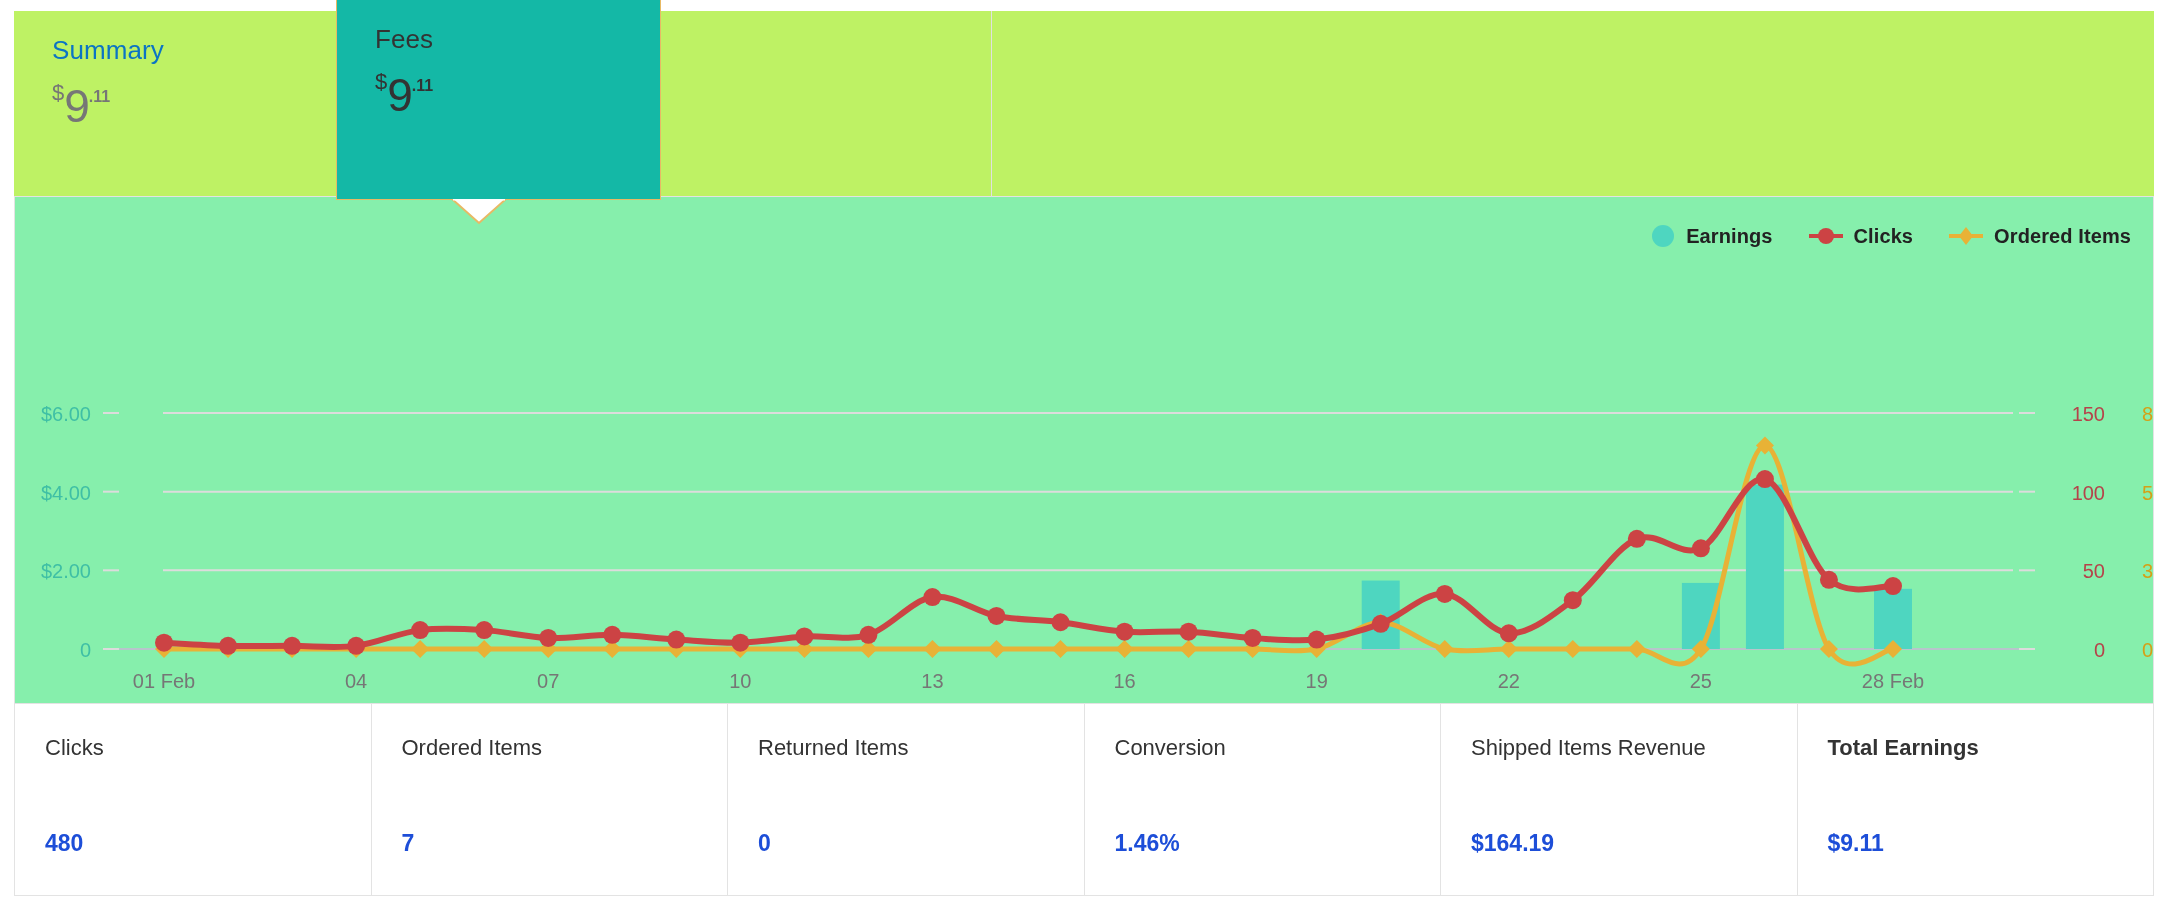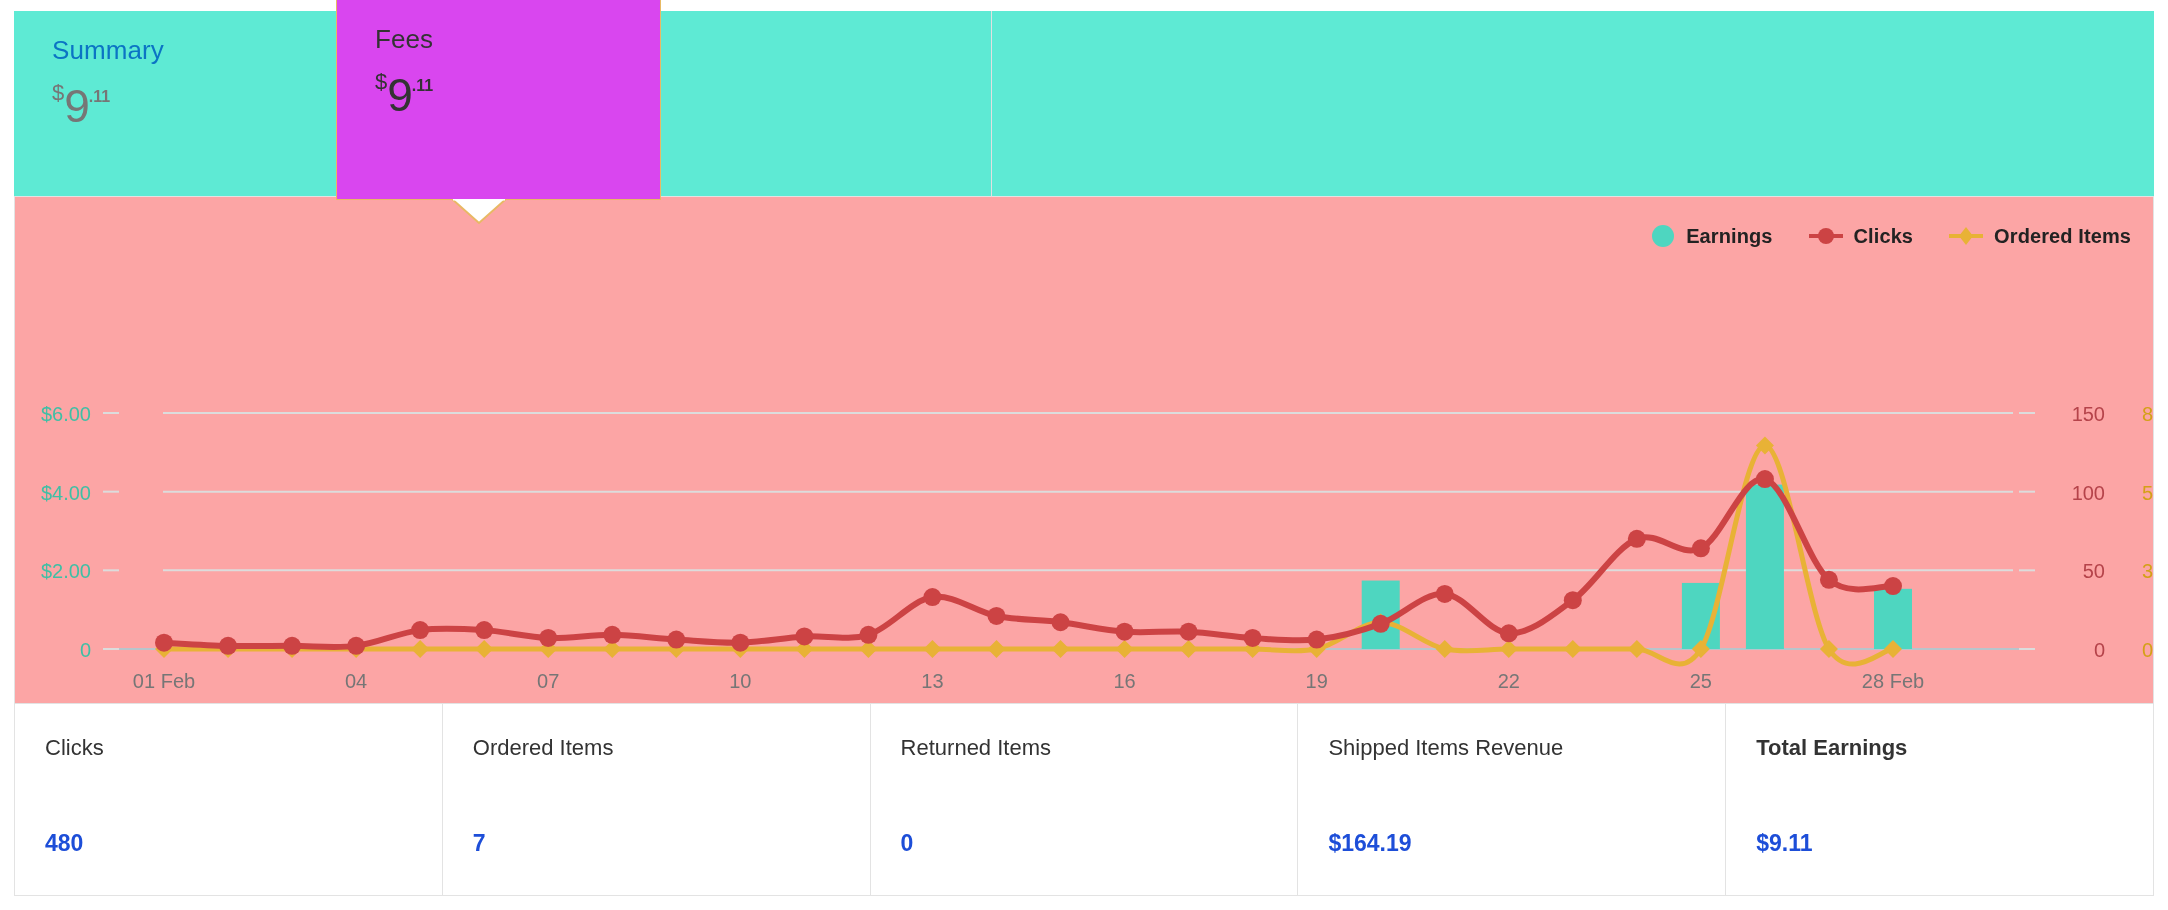--- a/index.html
+++ b/index.html
@@ -9,21 +9,21 @@
     background:#ffffff;
     font-family:"Liberation Sans", sans-serif;
     -webkit-font-smoothing:antialiased;
     overflow:hidden;
   }
   .page{position:relative;width:2168px;height:910px;box-sizing:border-box;}
 
   
   .tabstrip{
     position:absolute;left:14px;top:11px;right:14px;height:186px;
-    background:#5eead4;
+    background:#bef264;
     border-bottom:1px solid #e3e3e3;
     box-sizing:border-box;
   }
   .tab{
     position:absolute;top:0;height:186px;box-sizing:border-box;
     padding:24px 0 0 38px;
   }
   .tab .tab-title{
     font-size:26px;line-height:30px;color:#0b74c4;font-weight:400;
     letter-spacing:.1px;
@@ -37,36 +37,36 @@
 
   .tab-summary{left:0;width:322px;}
   .tab-bounties{left:660px;width:310px;}
   .tab-divider{
     position:absolute;top:0;left:977px;width:1px;height:186px;background:#e0e0e0;
   }
 
   
   .tab-selected{
     position:absolute;left:336px;top:0px;width:325px;height:200px;
-    background:#d946ef;
+    background:#14b8a6;
     border:1px solid #e8b964;
     border-top:none;
     box-sizing:border-box;
     z-index:5;
   }
   .tab-selected .tab-title{color:#333333;}
   .tab-selected .tab-amount{color:#333333;}
   .pointer{
     position:absolute;left:452px;top:199px;width:54px;height:26px;z-index:6;
   }
 
   
   .chartwrap{
     position:absolute;left:14px;top:197px;right:14px;height:507px;
-    background:#fca5a5;
+    background:#86efac;
     border-left:1px solid #e3e3e3;
     border-right:1px solid #e3e3e3;
     border-bottom:1px solid #e3e3e3;
     box-sizing:border-box;
   }
   .legend{
     position:absolute;right:22px;top:27px;display:flex;align-items:center;gap:36px;
   }
   .legend-item{display:flex;align-items:center;gap:11px;}
   .legend-item .lbl{font-size:20px;font-weight:bold;color:#222;letter-spacing:.1px;}
@@ -254,20 +254,24 @@
       </div>
       <div class="metric">
         <div class="m-label">Ordered Items</div>
         <div class="m-value">7</div>
       </div>
       <div class="metric">
         <div class="m-label">Returned Items</div>
         <div class="m-value">0</div>
       </div>
       <div class="metric">
+        <div class="m-label">Conversion</div>
+        <div class="m-value">1.46%</div>
+      </div>
+      <div class="metric">
         <div class="m-label">Shipped Items Revenue</div>
         <div class="m-value">$164.19</div>
       </div>
       <div class="metric">
         <div class="m-label bold">Total Earnings</div>
         <div class="m-value">$9.11</div>
       </div>
     </div>
 
 </div>

